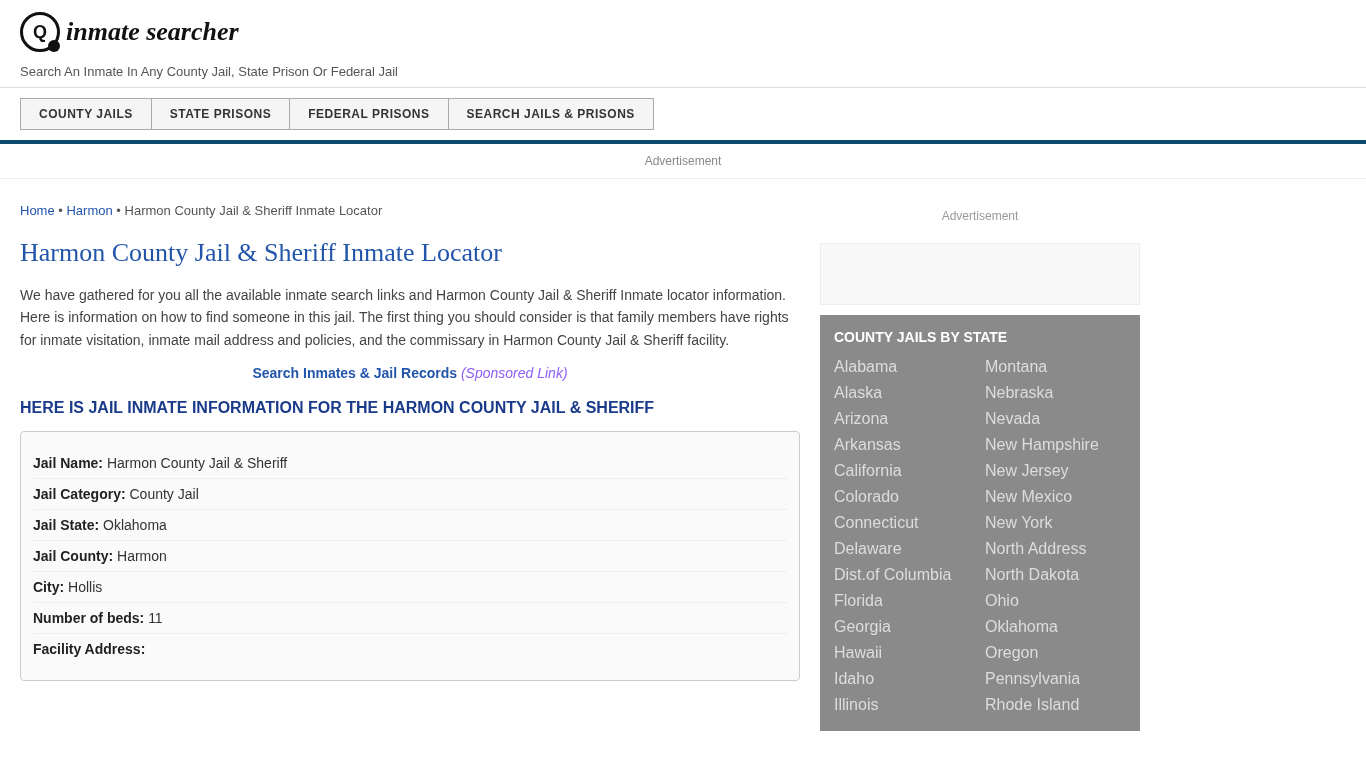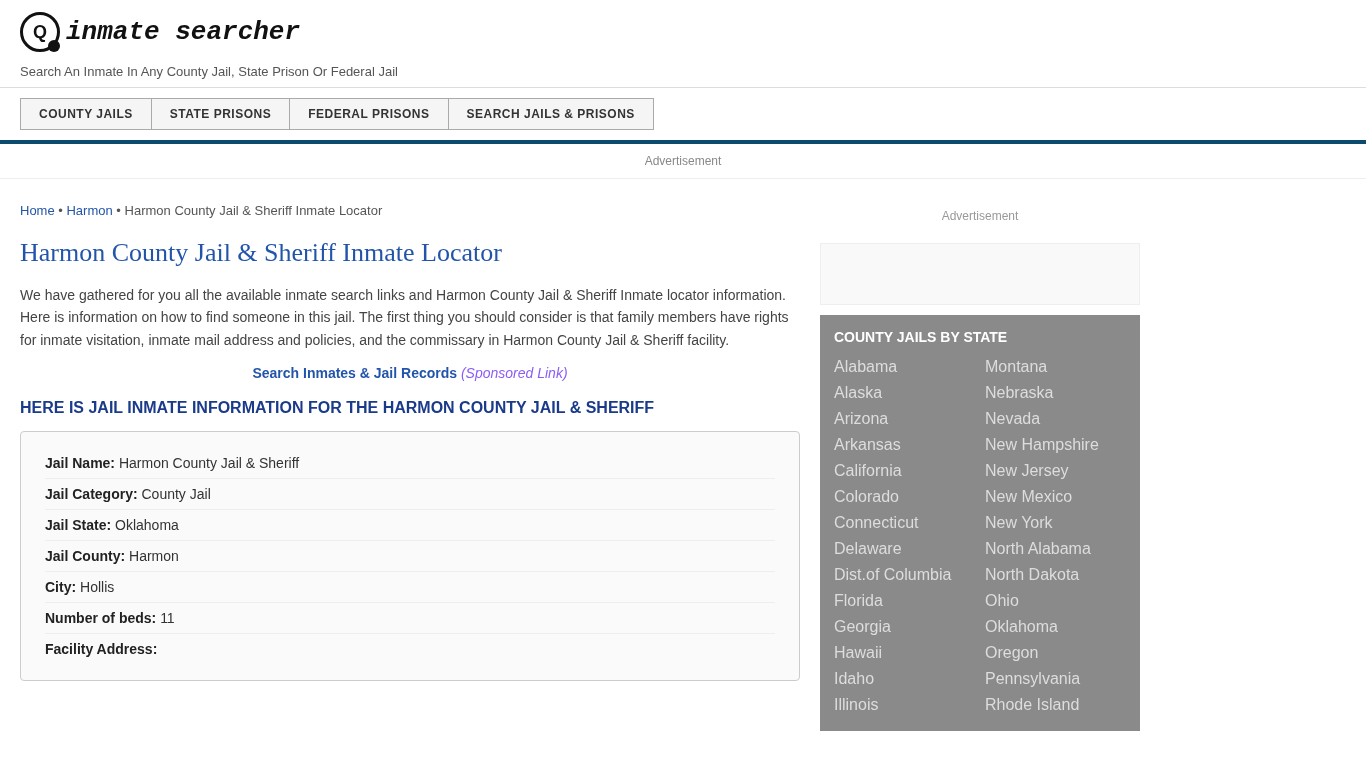--- a/index.html
+++ b/index.html
@@ -3,21 +3,21 @@
   <meta charset="utf-8">
   <style>
     * { box-sizing: border-box; margin: 0; padding: 0; }
     body { font-family: Arial, sans-serif; font-size: 14px; color: #333; background: #fff; }
     
     
     .header { padding: 12px 20px 8px 20px; border-bottom: 1px solid #ddd; }
     .logo-area { display: flex; align-items: center; margin-bottom: 4px; }
     .logo-icon { width: 40px; height: 40px; border: 3px solid #111; border-radius: 50%; display: flex; align-items: center; justify-content: center; font-size: 18px; font-weight: bold; color: #111; margin-right: 6px; position: relative; }
     .logo-icon::after { content: ''; position: absolute; bottom: -3px; right: -3px; width: 12px; height: 12px; background: #111; border-radius: 50%; }
-    .logo-text { font-size: 26px; font-weight: bold; font-style: italic; color: #111; font-family: Liberation Mono, monospace; }
+    .logo-text { font-size: 26px; font-weight: bold; font-style: italic; color: #111; font-family: Liberation Serif, serif; }
     .tagline { font-size: 13px; color: #555; margin-top: 12px; }
 
     
     .nav { display: flex; padding: 10px 20px; border-bottom: 4px solid #0c4a6e; gap: 0; }
     .nav-btn { padding: 8px 18px; border: 1px solid #aaa; background: #f5f5f5; font-size: 12px; font-weight: bold; color: #333; cursor: pointer; text-transform: uppercase; letter-spacing: 0.5px; }
     .nav-btn:not(:last-child) { border-right: none; }
 
     
     .main-layout { display: flex; max-width: 1300px; padding: 0 20px; }
     .content-area { flex: 1; padding: 0 20px 20px 0; max-width: 800px; }
@@ -40,21 +40,21 @@
 
     
     .search-link { text-align: center; margin: 14px 0; font-size: 14px; }
     .search-link a { color: #2255aa; font-weight: bold; text-decoration: none; }
     .search-link .sponsored { color: #8b5cf6; font-style: italic; }
 
     
     .info-heading { font-size: 16px; font-weight: bold; color: #1a3a8a; margin: 18px 0 14px 0; text-transform: uppercase; }
 
     
-    .info-box { border: 1px solid #ccc; border-radius: 4px; padding: 16px 24px; background: #fafafa; }
+    .info-box { border: 1px solid #ccc; border-radius: 4px; padding: 16px 12px; background: #fafafa; }
     .info-row { padding: 7px 0; font-size: 14px; color: #333; border-bottom: 1px solid #eee; }
     .info-row:last-child { border-bottom: none; }
     .info-row strong { color: #222; }
 
     
     .sidebar-ad { text-align: center; font-size: 12px; color: #999; padding: 10px; margin-bottom: 10px; }
     .county-jails-box { background: #8a8a8a; padding: 14px; color: white; }
     .county-jails-box h3 { font-size: 14px; font-weight: bold; text-transform: uppercase; margin-bottom: 10px; color: #fff; }
     .states-grid { display: grid; grid-template-columns: 1fr 1fr; gap: 2px 10px; }
     .state-link { font-size: 16px; color: #ddd; padding: 3px 0; cursor: pointer; }
@@ -149,21 +149,21 @@
           <span class="state-link">Nevada</span>
           <span class="state-link">Arkansas</span>
           <span class="state-link">New Hampshire</span>
           <span class="state-link">California</span>
           <span class="state-link">New Jersey</span>
           <span class="state-link">Colorado</span>
           <span class="state-link">New Mexico</span>
           <span class="state-link">Connecticut</span>
           <span class="state-link">New York</span>
           <span class="state-link">Delaware</span>
-          <span class="state-link">North Alabama</span>
+          <span class="state-link">North Address</span>
           <span class="state-link">Dist.of Columbia</span>
           <span class="state-link">North Dakota</span>
           <span class="state-link">Florida</span>
           <span class="state-link">Ohio</span>
           <span class="state-link">Georgia</span>
           <span class="state-link">Oklahoma</span>
           <span class="state-link">Hawaii</span>
           <span class="state-link">Oregon</span>
           <span class="state-link">Idaho</span>
           <span class="state-link">Pennsylvania</span>

